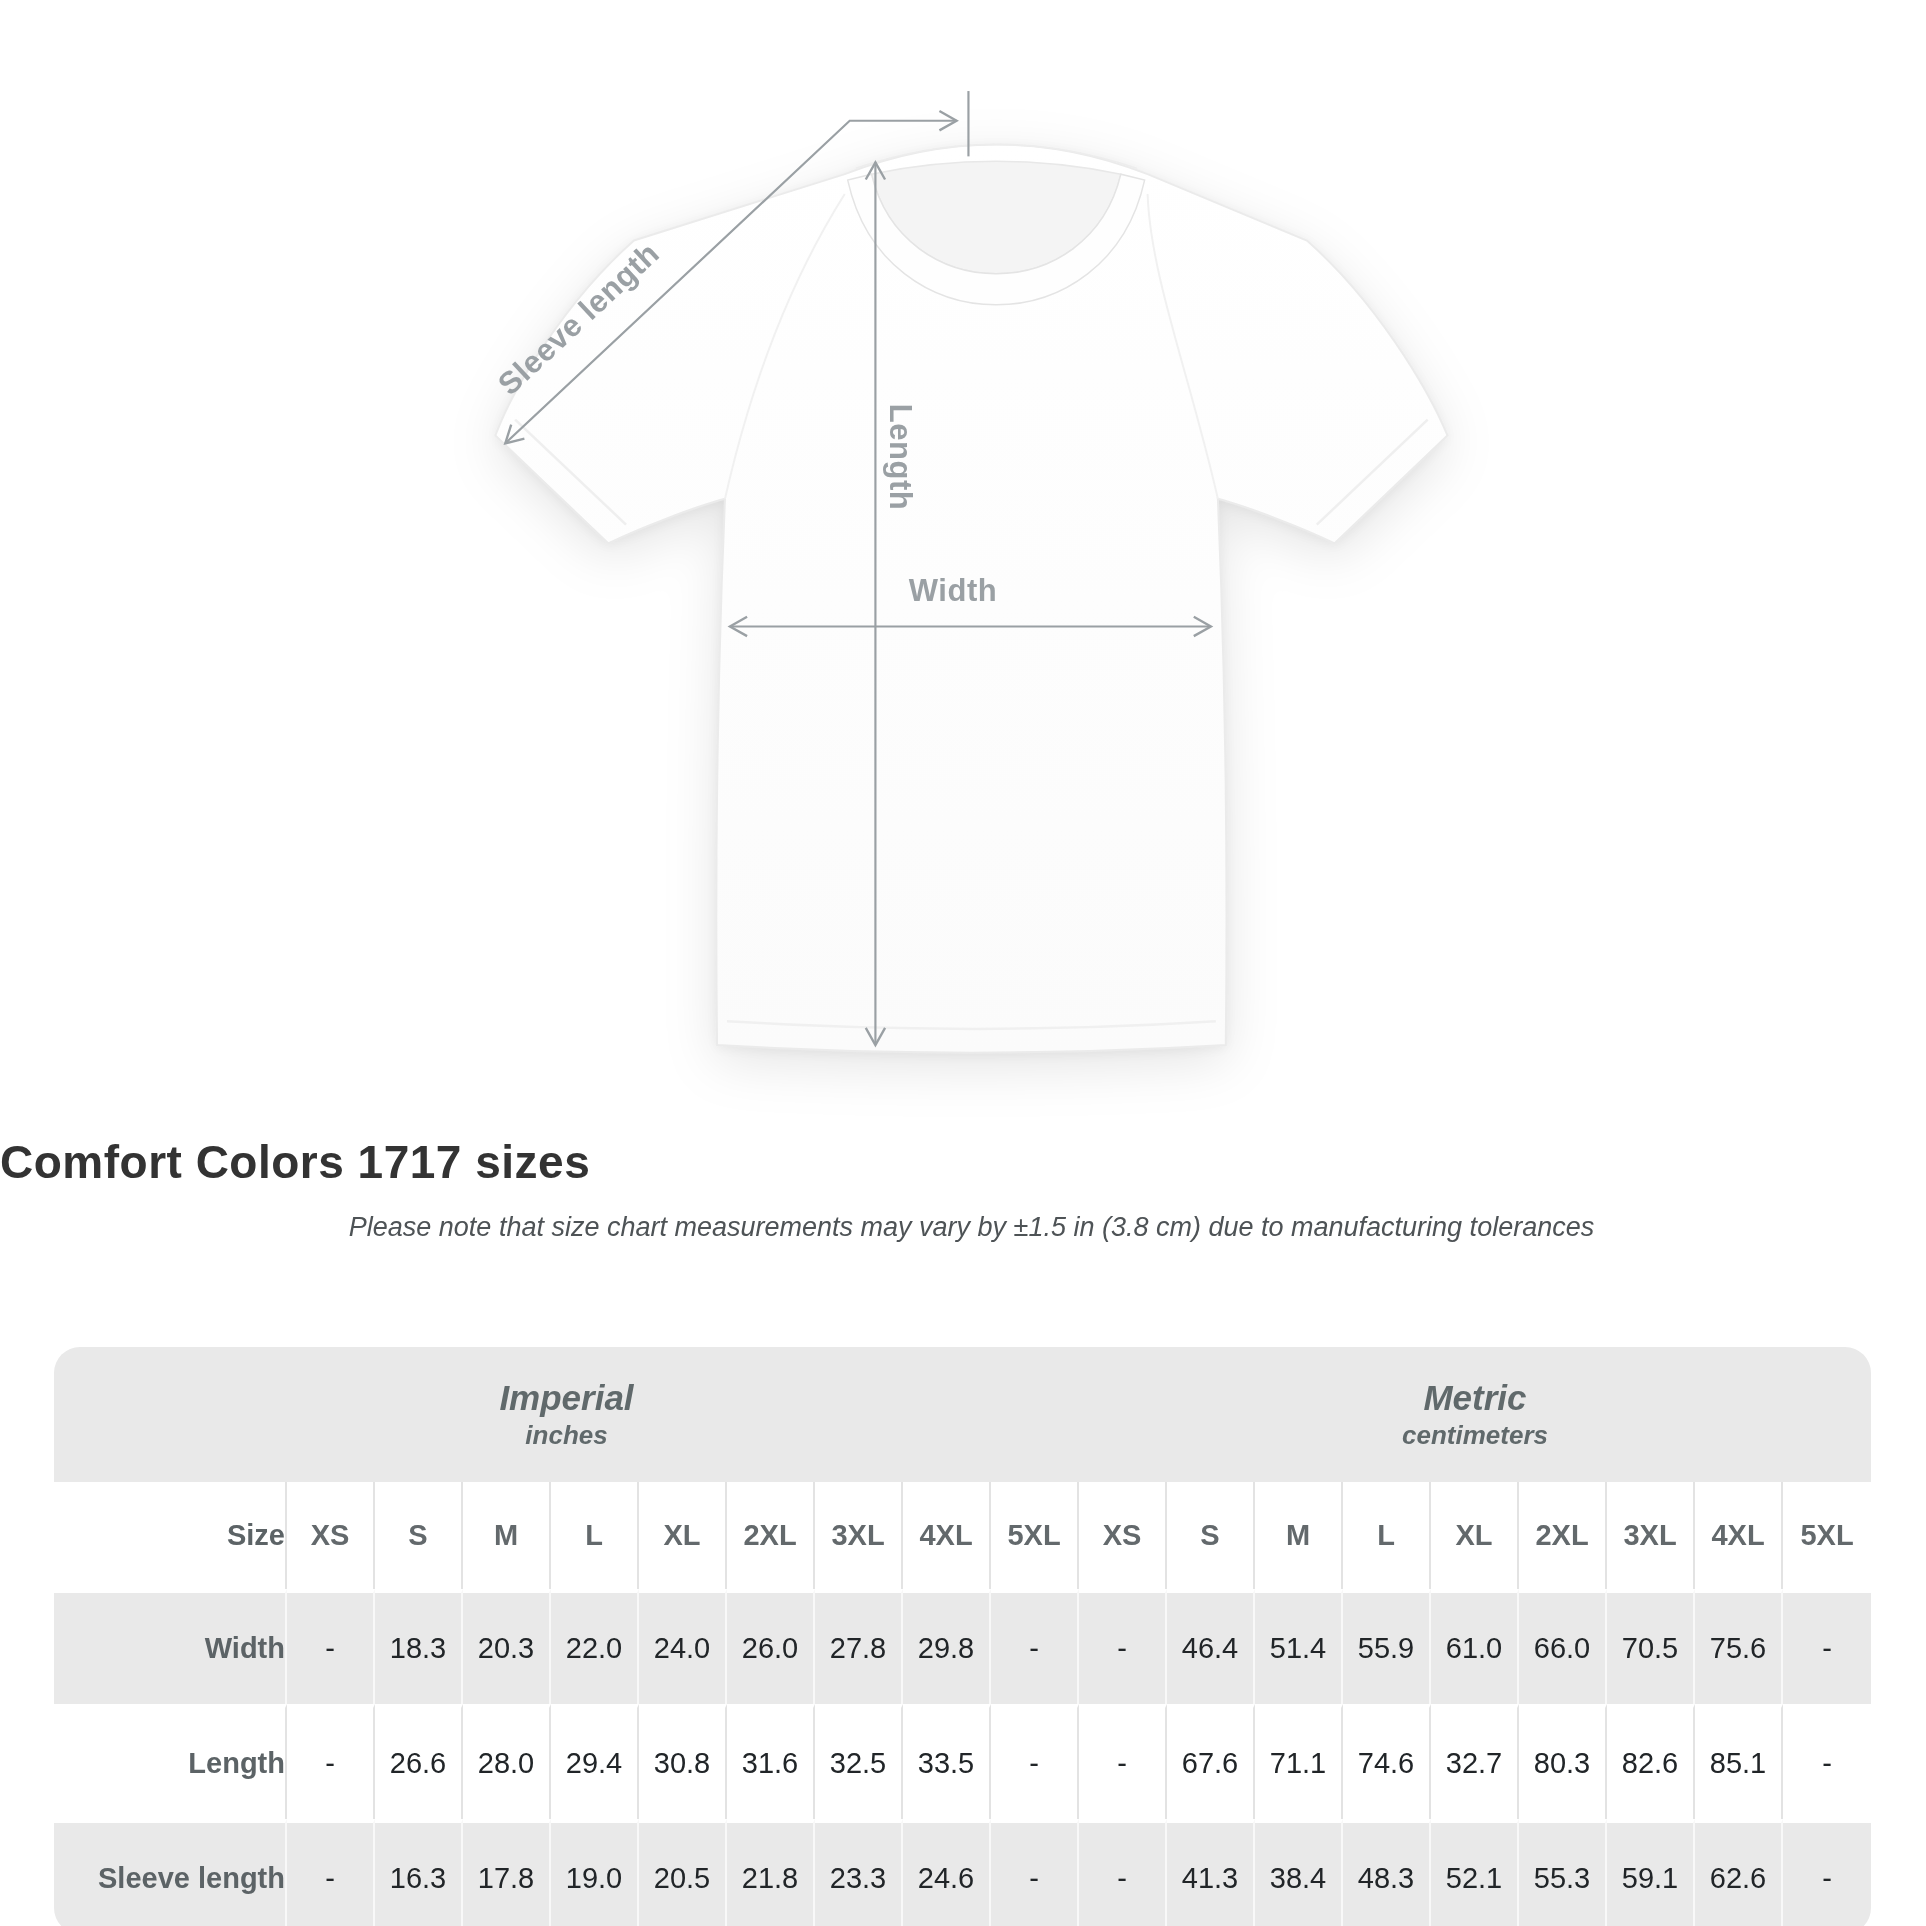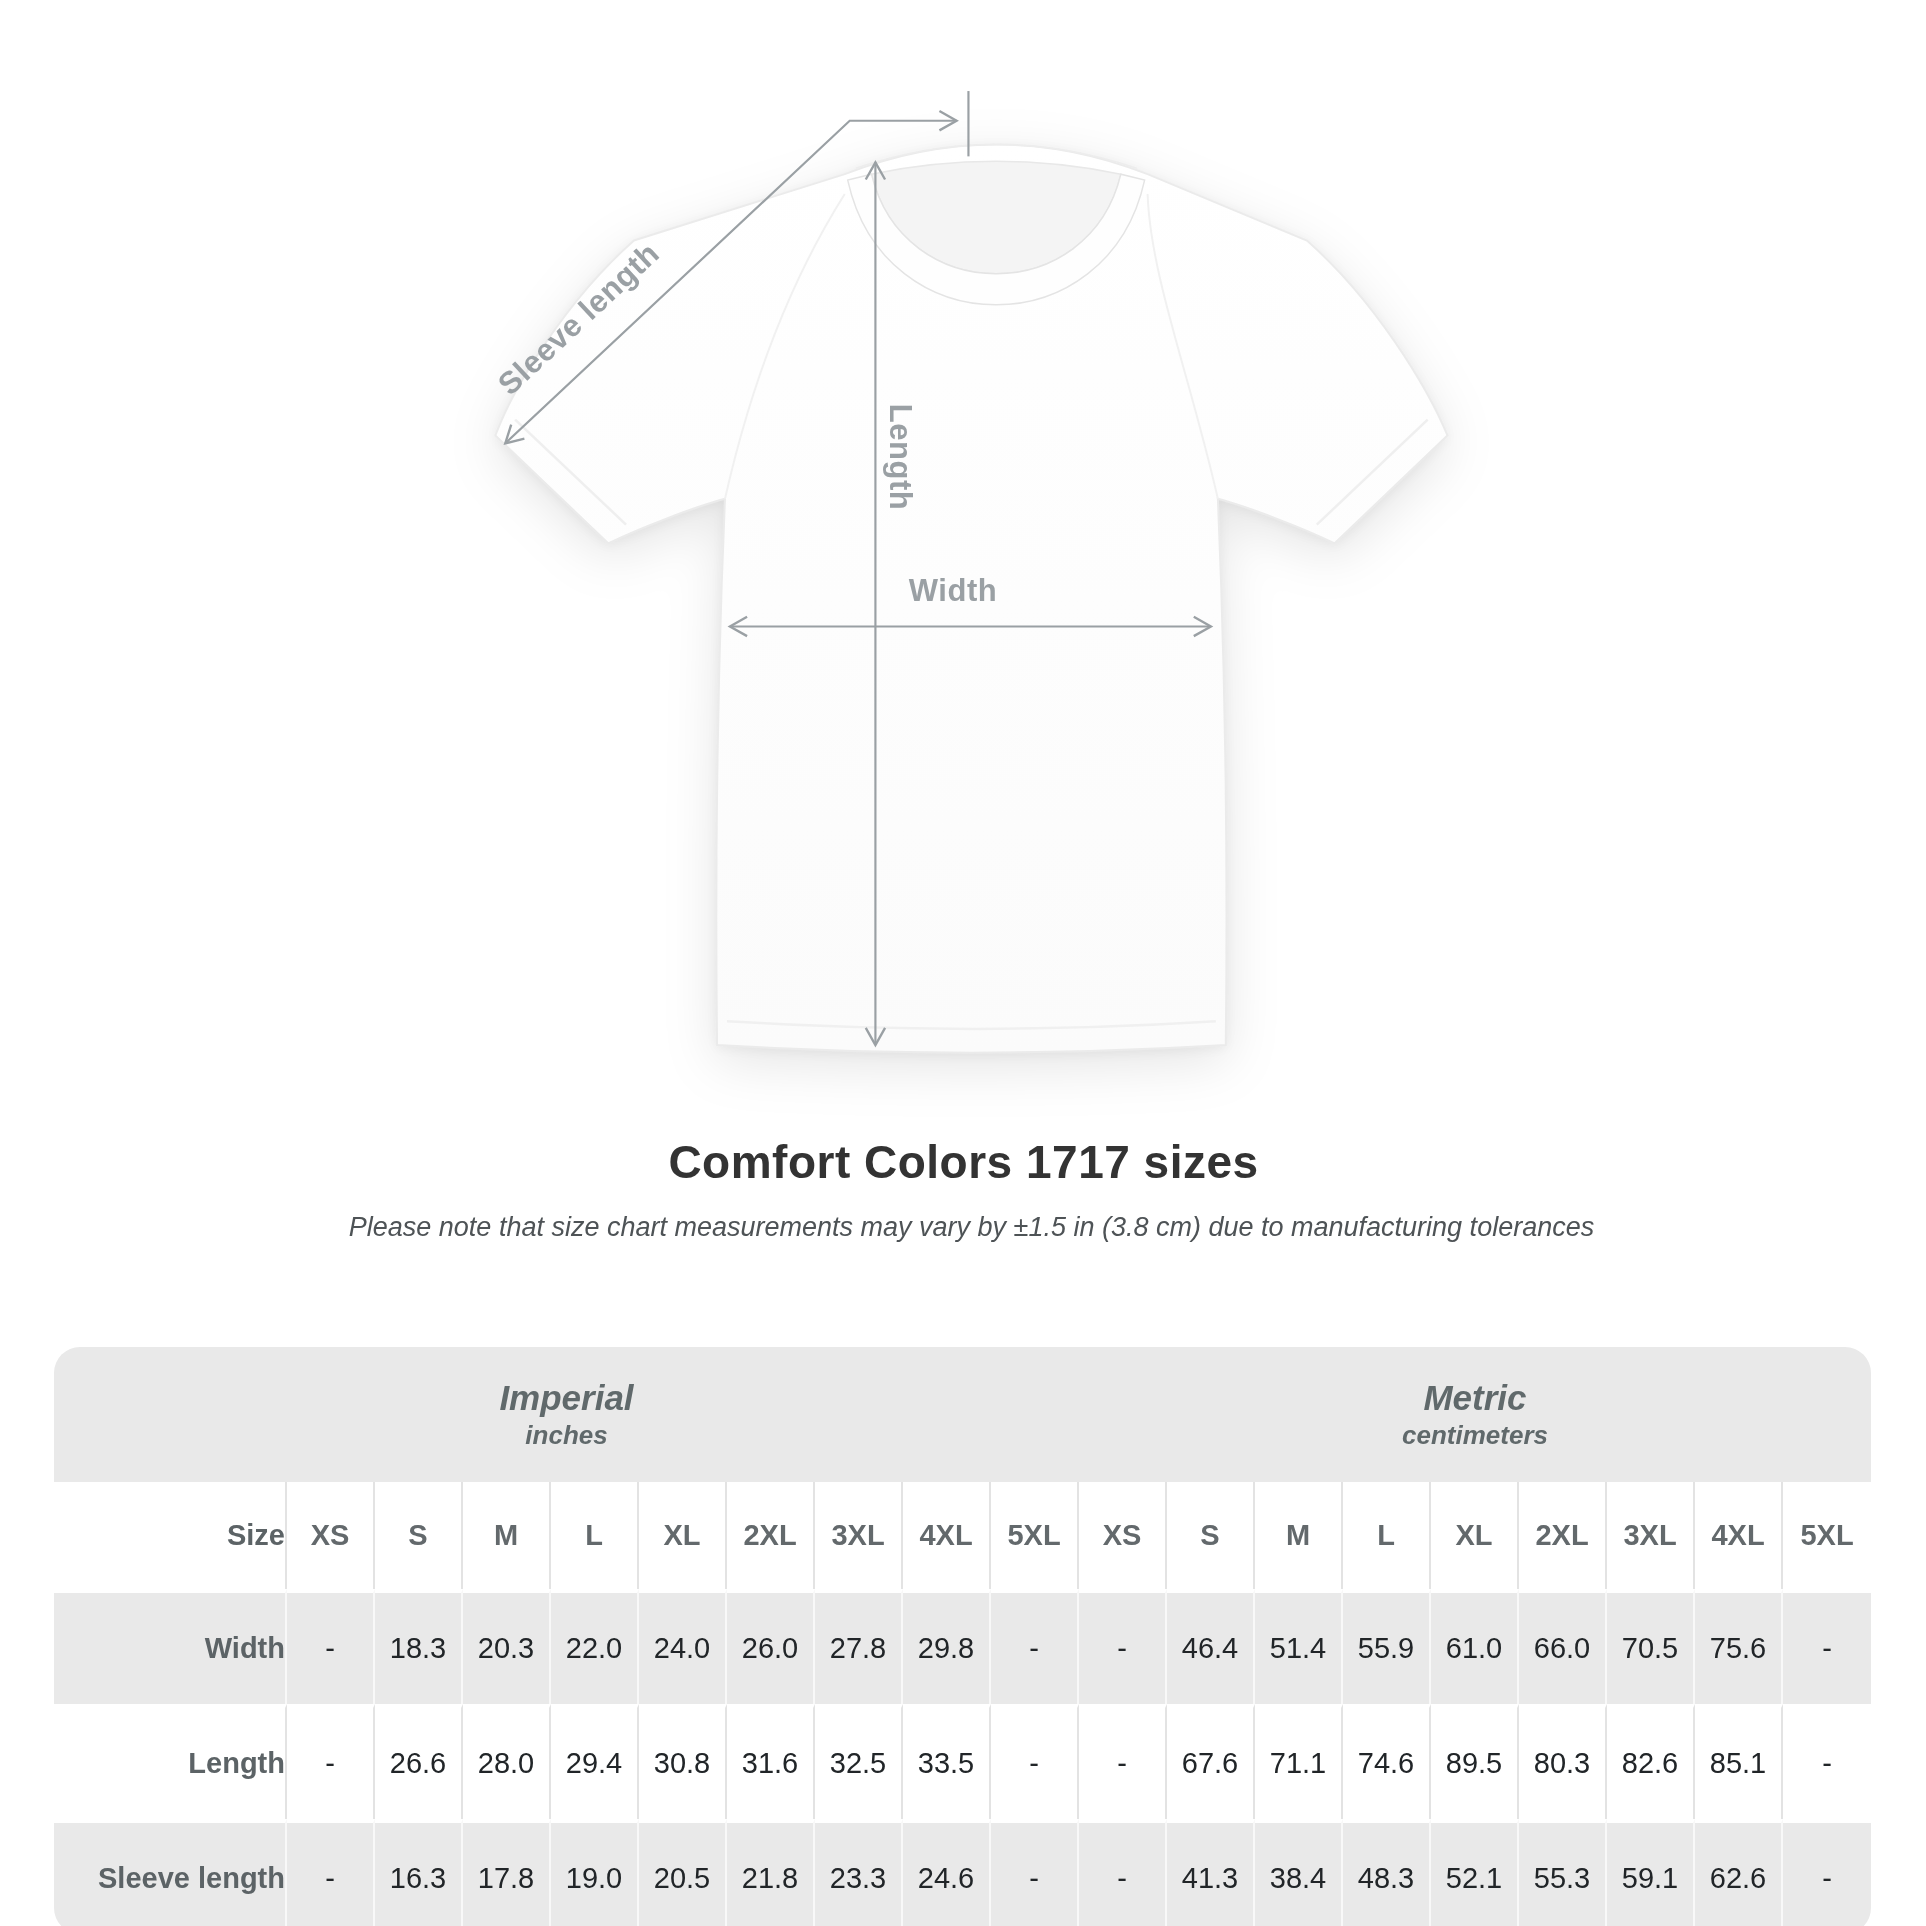--- a/index.html
+++ b/index.html
@@ -11,21 +11,21 @@
   
   .shirt-area { position:absolute; left:0; top:0; width:1927px; height:1247px; }
   .shirt-svg { position:absolute; left:0; top:0; width:1927px; height:1247px; }
 
   .m-label { position:absolute; font-weight:700; font-size:31px; color:var(--annotation-gray,#9aa0a4); letter-spacing:0.5px; white-space:nowrap; }
   .m-label.sleeve { left:579px; top:319px; transform:translate(-50%,-50%) rotate(-43deg); }
   .m-label.length { left:900px; top:457px; transform:translate(-50%,-50%) rotate(90deg); }
   .m-label.width  { left:953px; top:591px; transform:translate(-50%,-50%); }
 
   
-  .title { position:absolute; top:1135px; left:0; width:100%; text-align:center;
+  .title { position:absolute; top:1135px; left:0; width:100%; text-align:left;
            font-size:46px; font-weight:700; color:var(--title-color,#333); letter-spacing:0.5px; }
   .subtitle { position:absolute; top:1212px; left:8px; width:100%; text-align:center;
               font-size:27px; font-style:italic; color:#4e5356; }
 
   
   .table-wrap { position:absolute; left:54px; top:1347px; width:1817px; border-radius:26px; overflow:hidden; }
   table { width:100%; border-collapse:separate; border-spacing:0; table-layout:fixed; }
 
   .band-row th { background:var(--row-shade,#e9e9e9); height:135px; vertical-align:middle; text-align:center; }
   .unit-name { font-size:35px; font-weight:700; font-style:italic; color:#60696b; }
@@ -192,21 +192,21 @@
             <td class="value-cell">29.4</td>
             <td class="value-cell">30.8</td>
             <td class="value-cell">31.6</td>
             <td class="value-cell">32.5</td>
             <td class="value-cell">33.5</td>
             <td class="value-cell">-</td>
             <td class="value-cell">-</td>
             <td class="value-cell">67.6</td>
             <td class="value-cell">71.1</td>
             <td class="value-cell">74.6</td>
-            <td class="value-cell">89.5</td>
+            <td class="value-cell">32.7</td>
             <td class="value-cell">80.3</td>
             <td class="value-cell">82.6</td>
             <td class="value-cell">85.1</td>
             <td class="value-cell">-</td>
           </tr>
           <tr class="data-row gray">
             <th class="rowlabel">Sleeve length</th>
             <td class="value-cell">-</td>
             <td class="value-cell">16.3</td>
             <td class="value-cell">17.8</td>

